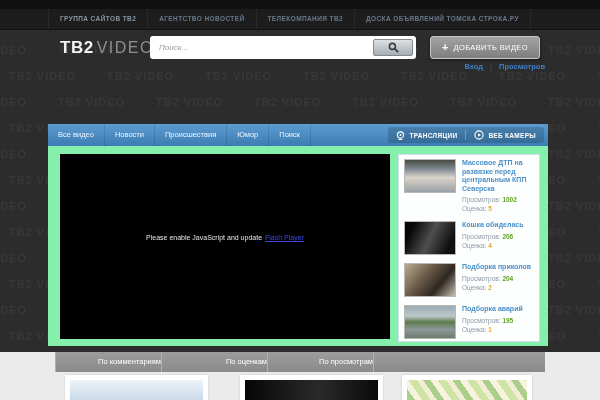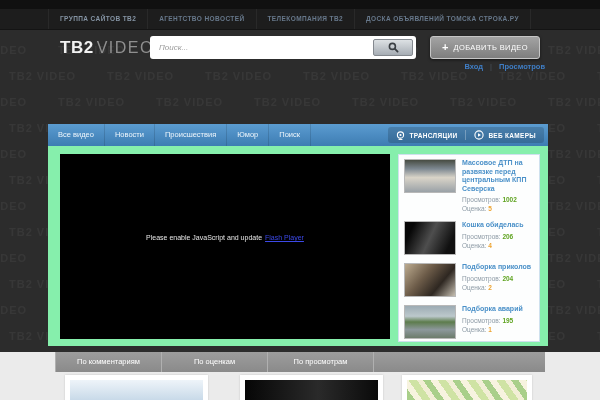--- a/index.html
+++ b/index.html
@@ -60,21 +60,21 @@
   .vinfo { flex:1; min-width:0; }
   .vtitle { display:block; font-size:7px; line-height:8.5px; font-weight:bold; color:#4a90c8; margin-bottom:2px; }
   .vmeta { font-size:6.5px; line-height:9px; color:#8d9aa5; }
   .vviews { color:#5fa320; font-weight:bold; }
   .vrating { color:#eda32f; font-weight:bold; }
 
   
   .tabs { position:absolute; left:55px; top:352px; width:490px; height:20px; display:flex; }
   .tab { line-height:20px; text-align:center; font-size:7.5px; cursor:pointer; }
   .tab.active { width:67px; background:#fafafa; color:#4a90c8; font-weight:bold; }
-  .tab.gray { width:106px; background:linear-gradient(180deg,#9d9d9d,#8a8a8a); color:#fff; border-left:1px solid #b0b0b0; }
+  .tab.gray { width:106px; background:linear-gradient(180deg,#9d9d9d,#8a8a8a); color:#fff; border-left:1px solid #b0b0b0;text-align:right; }
   .tab-filler { flex:1; background:linear-gradient(180deg,#9d9d9d,#8a8a8a); border-left:1px solid #b0b0b0; }
 
   
   .card { position:absolute; top:375px; height:30px; background:#fff; padding:5px; box-shadow:0 0 2px rgba(0,0,0,.15); cursor:pointer; }
   .card-1 { left:65px; width:143px; }
   .card-2 { left:240px; width:143px; }
   .card-3 { left:402px; width:130px; }
   .card-img { width:100%; height:40px; }
   .img-sky { background:linear-gradient(180deg,#eef4f9,#b9cfe2 70%,#dce8f0); }
   .img-dark { background:linear-gradient(90deg,#060606,#2a2a2a 55%,#0a0a0a); }

